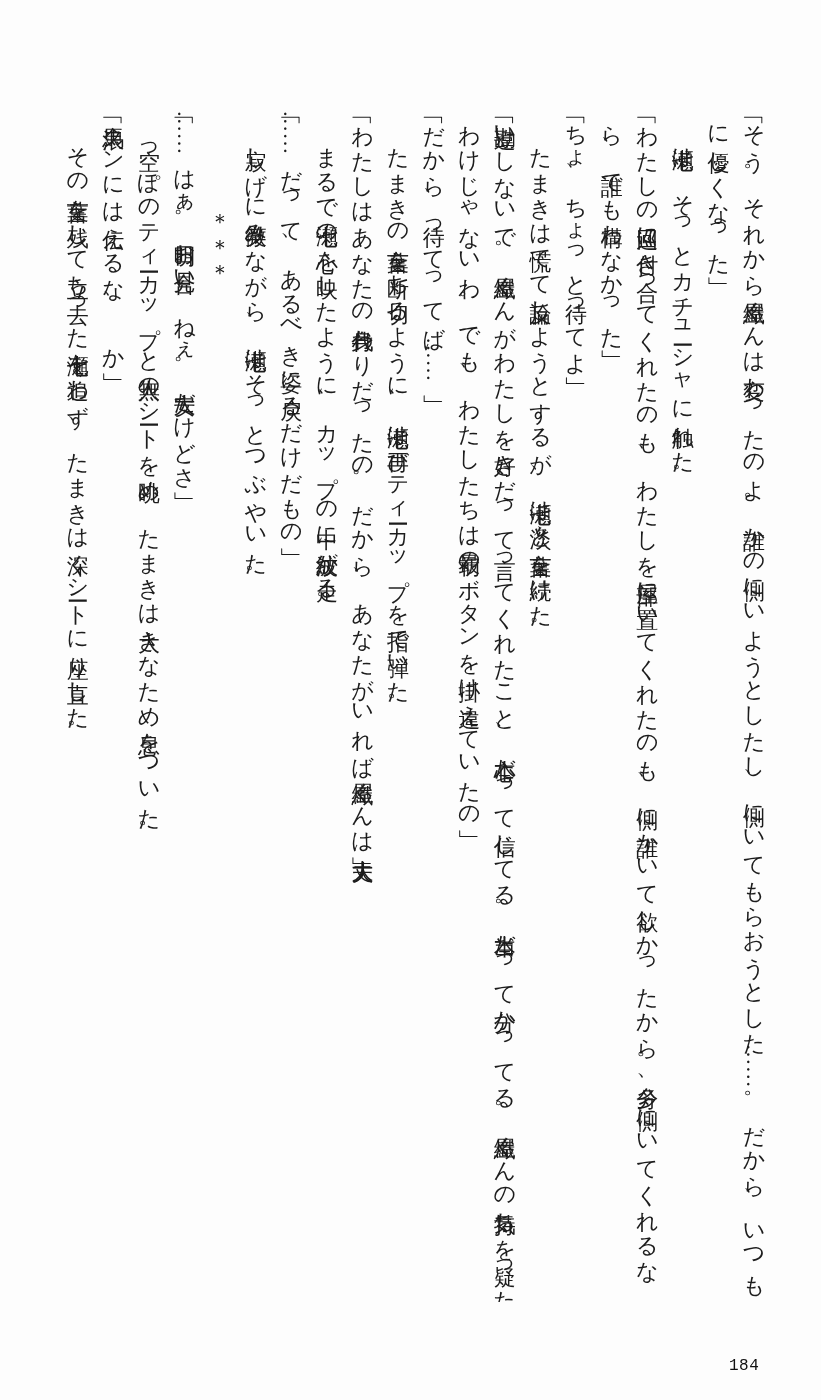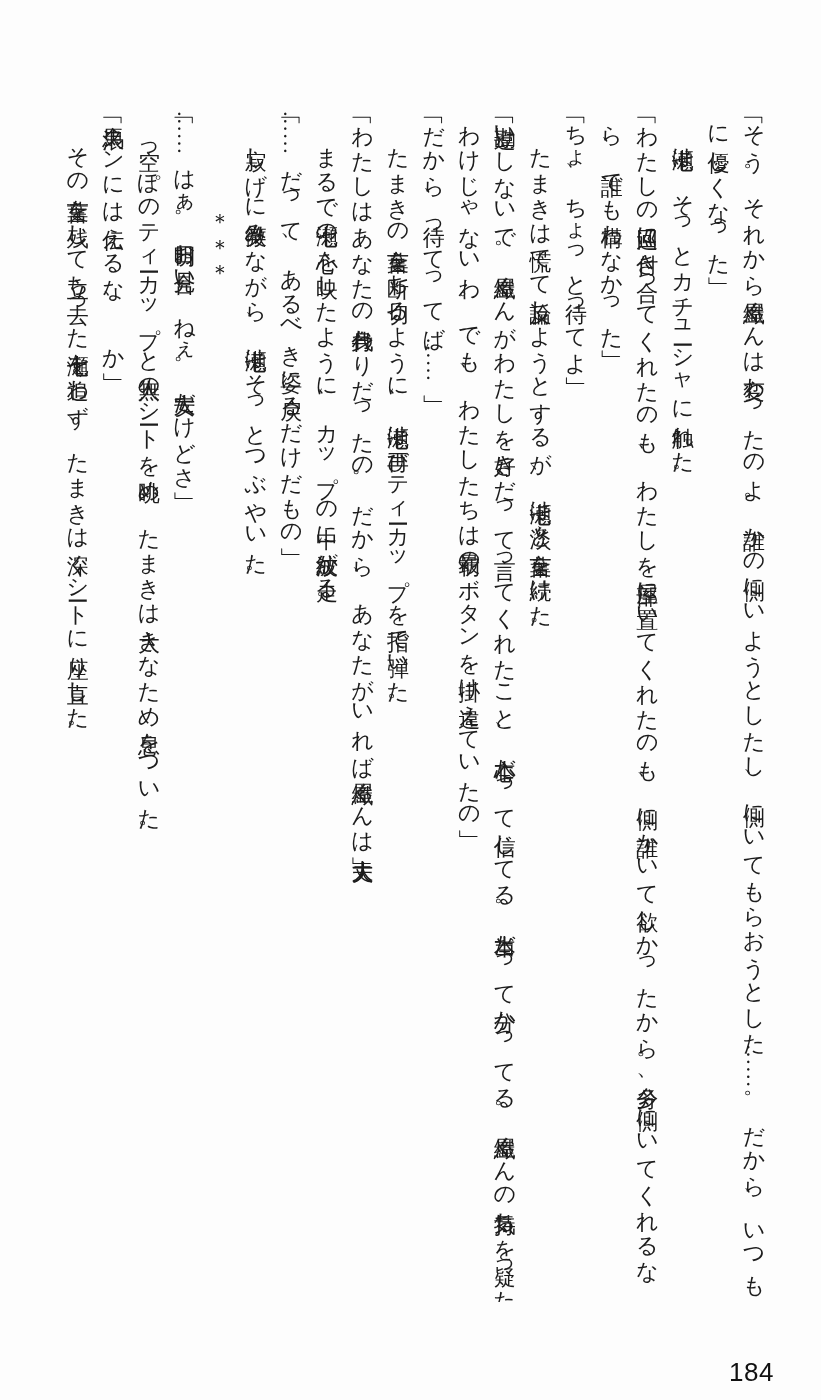--- a/index.html
+++ b/index.html
@@ -43,22 +43,22 @@
     text-indent: 1em;         
   }
   p.section-break {
     text-indent: 4em;         
     letter-spacing: 3.5px;
   }
   .page-number {
     position: absolute;
     left: 729px;
     top: 1357px;
-    font-family: Liberation Sans, sans-serif;
-    font-size: 26px;
+    font-family: Liberation Mono, monospace;
+    font-size: 16px;
     color: #111111;
     letter-spacing: 0.5px;
   }
 </style>
 </head>
 <body>
 
 <div class="page" style="background: rgb(253, 253, 253); color: rgb(28, 28, 28);">
   <main class="text-area" id="text-area">
       <p class="dialogue">「そう。それから織屋くんは変わったのよ。誰かの側にいようとしたし、側にいてもらおうとした……。だから、いつも以上に優しくなった」</p>

